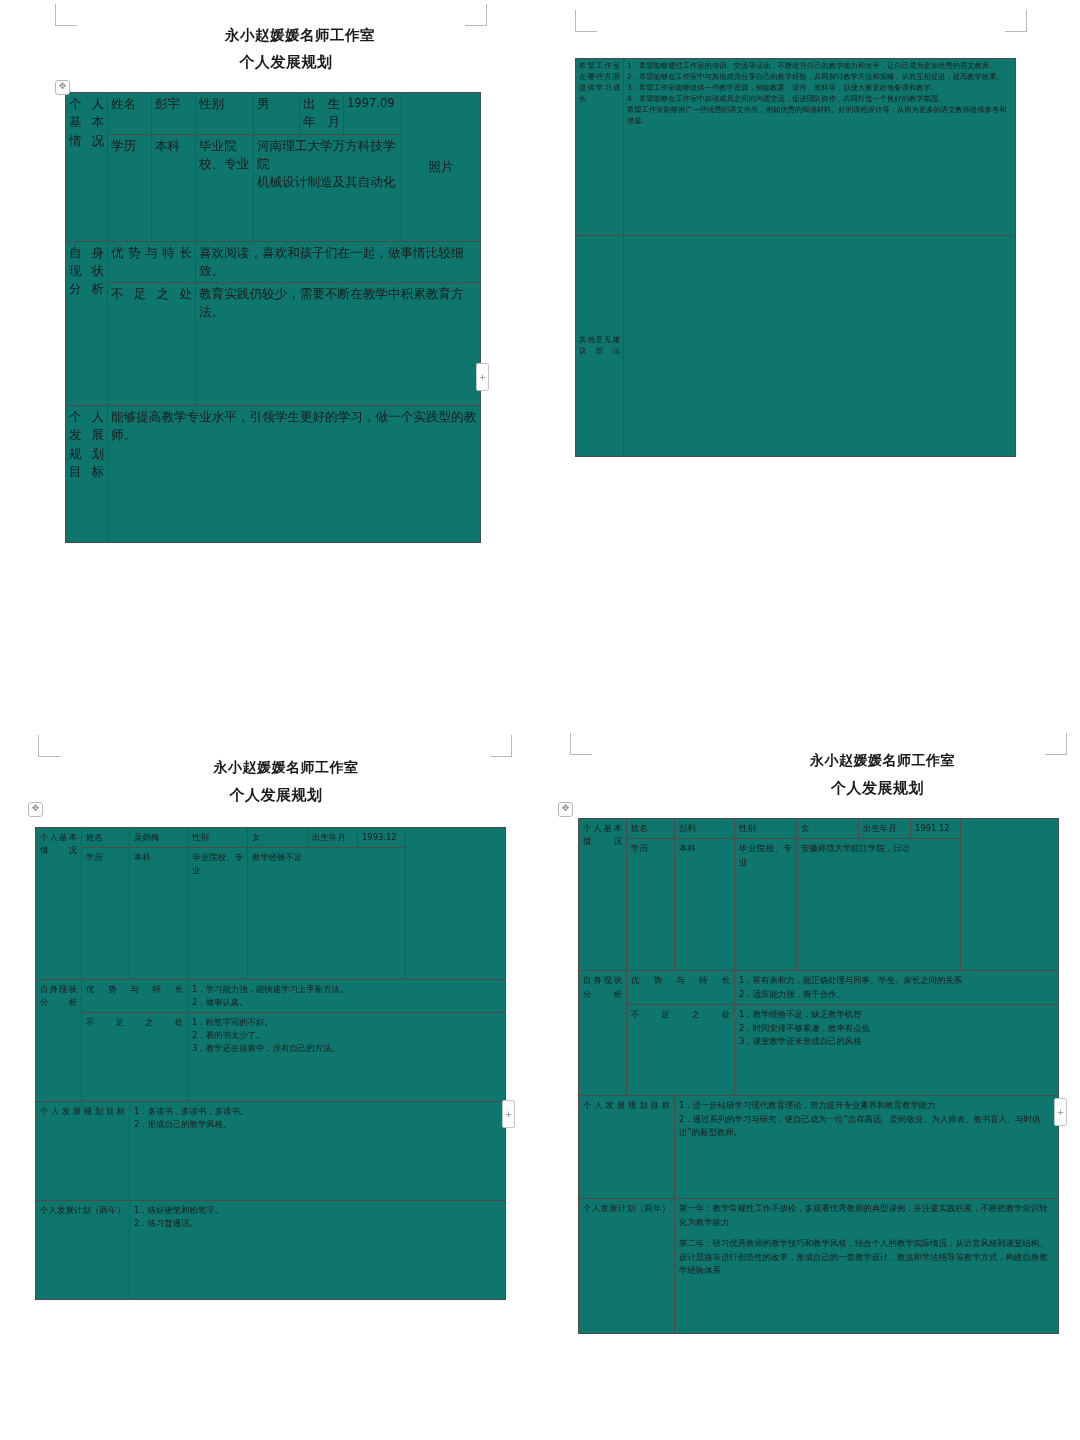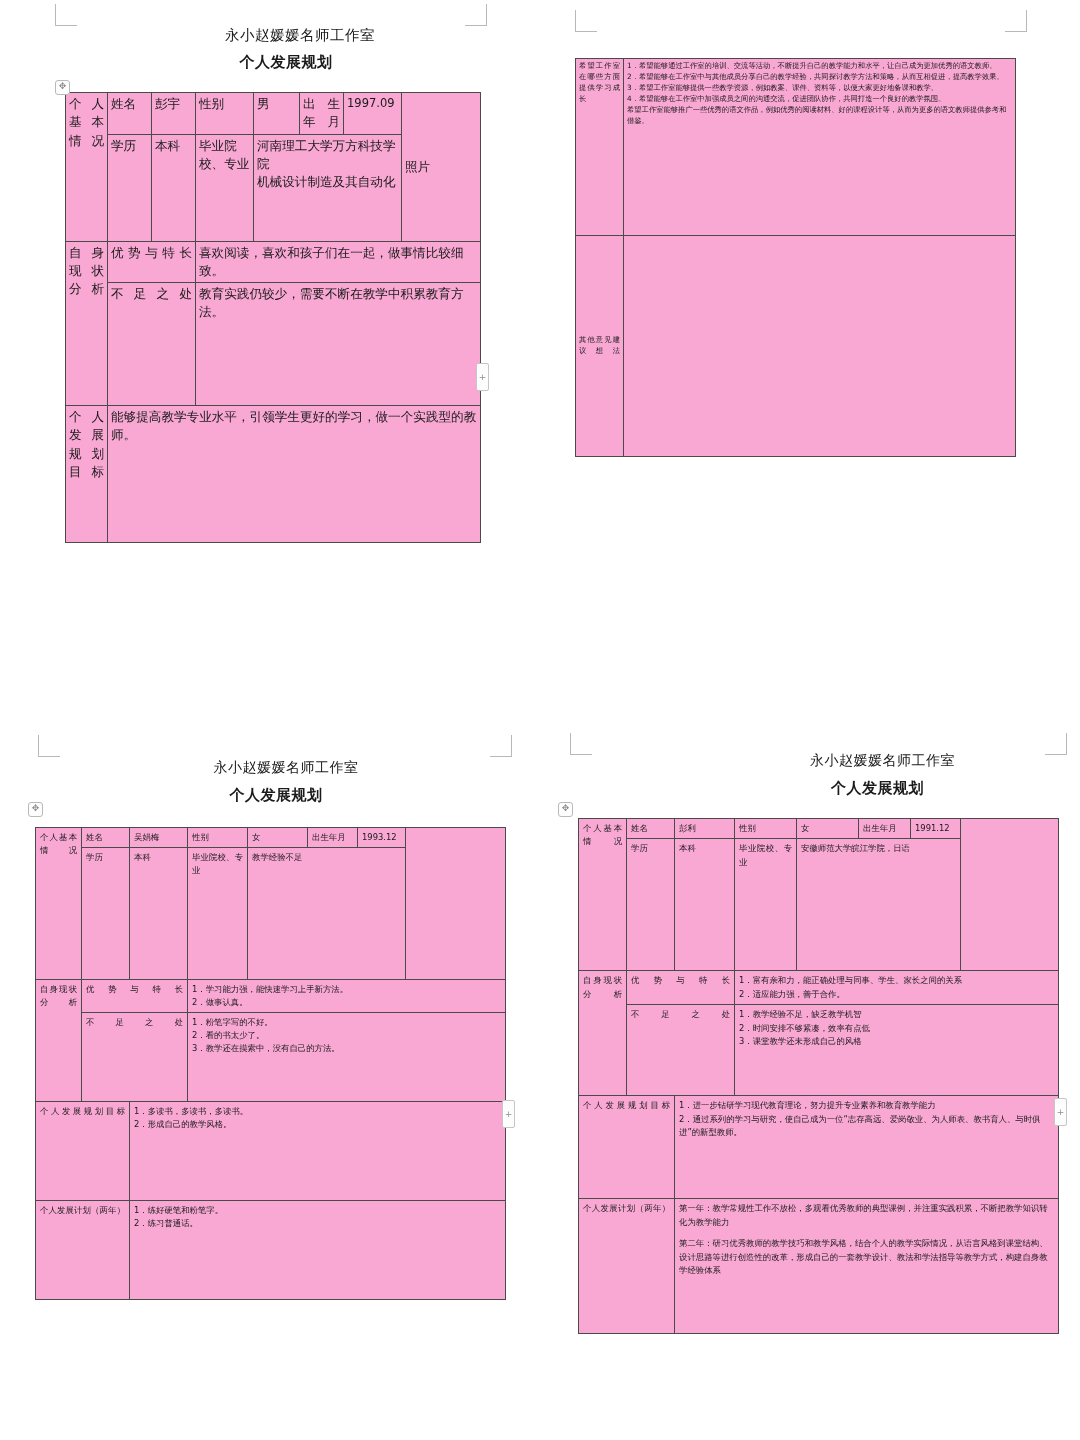--- a/index.html
+++ b/index.html
@@ -24,24 +24,24 @@
     border-radius:3px;background:#fdfdfd;font-size:9px;line-height:11px;
     text-align:center;color:#8a8a8a;
   }
   
   .resizenub{
     position:absolute;width:11px;height:26px;border:1px solid #c6c6c6;
     border-radius:2px;background:#fdfdfd;font-size:9px;line-height:26px;
     text-align:center;color:#8f8f8f;
   }
 
-  .hdr1{font-weight:normal;text-align:center;letter-spacing:.5px;}
+  .hdr1{font-weight:bold;text-align:center;letter-spacing:.5px;}
   .hdr2{font-weight:bold;text-align:center;letter-spacing:.5px;}
 
-  table.doc{border-collapse:collapse;table-layout:fixed;background:#f9a8d4;}
+  table.doc{border-collapse:collapse;table-layout:fixed;background:#0f766e;}
   table.doc td{
     border:1px solid #4a4a4a;vertical-align:top;
     padding:2px 3px;line-height:1.45;
     word-break:break-all;overflow:hidden;
   }
   td.vlabel{text-align:justify;text-align-last:justify;}
 
   
   #panelA{left:55px;top:0;width:450px;height:690px;}
   #panelA .hdr1{font-size:14.5px;margin:26px 0 0 0;padding-left:40px;}
@@ -95,21 +95,21 @@
     </colgroup>
     <tbody>
         <tr>
       <td rowspan="2" class="vlabel" style="height:62px">个人基本情况</td>
       <td>姓名</td>
       <td>彭宇</td>
       <td>性别</td>
       <td>男</td>
       <td class="vlabel">出生年月</td>
       <td style="font-size:11.5px">1997.09</td>
-      <td rowspan="2" style="vertical-align:middle">照片</td>
+      <td rowspan="2" style="text-align:center;vertical-align:middle">照片</td>
     </tr>
     <tr>
       <td>学历</td>
       <td>本科</td>
       <td>毕业院校、专业</td>
       <td colspan="3" style="height:102px">
         <span class="ln">河南理工大学万方科技学院</span>
         <span class="ln">机械设计制造及其自动化</span>
       </td>
     </tr>

